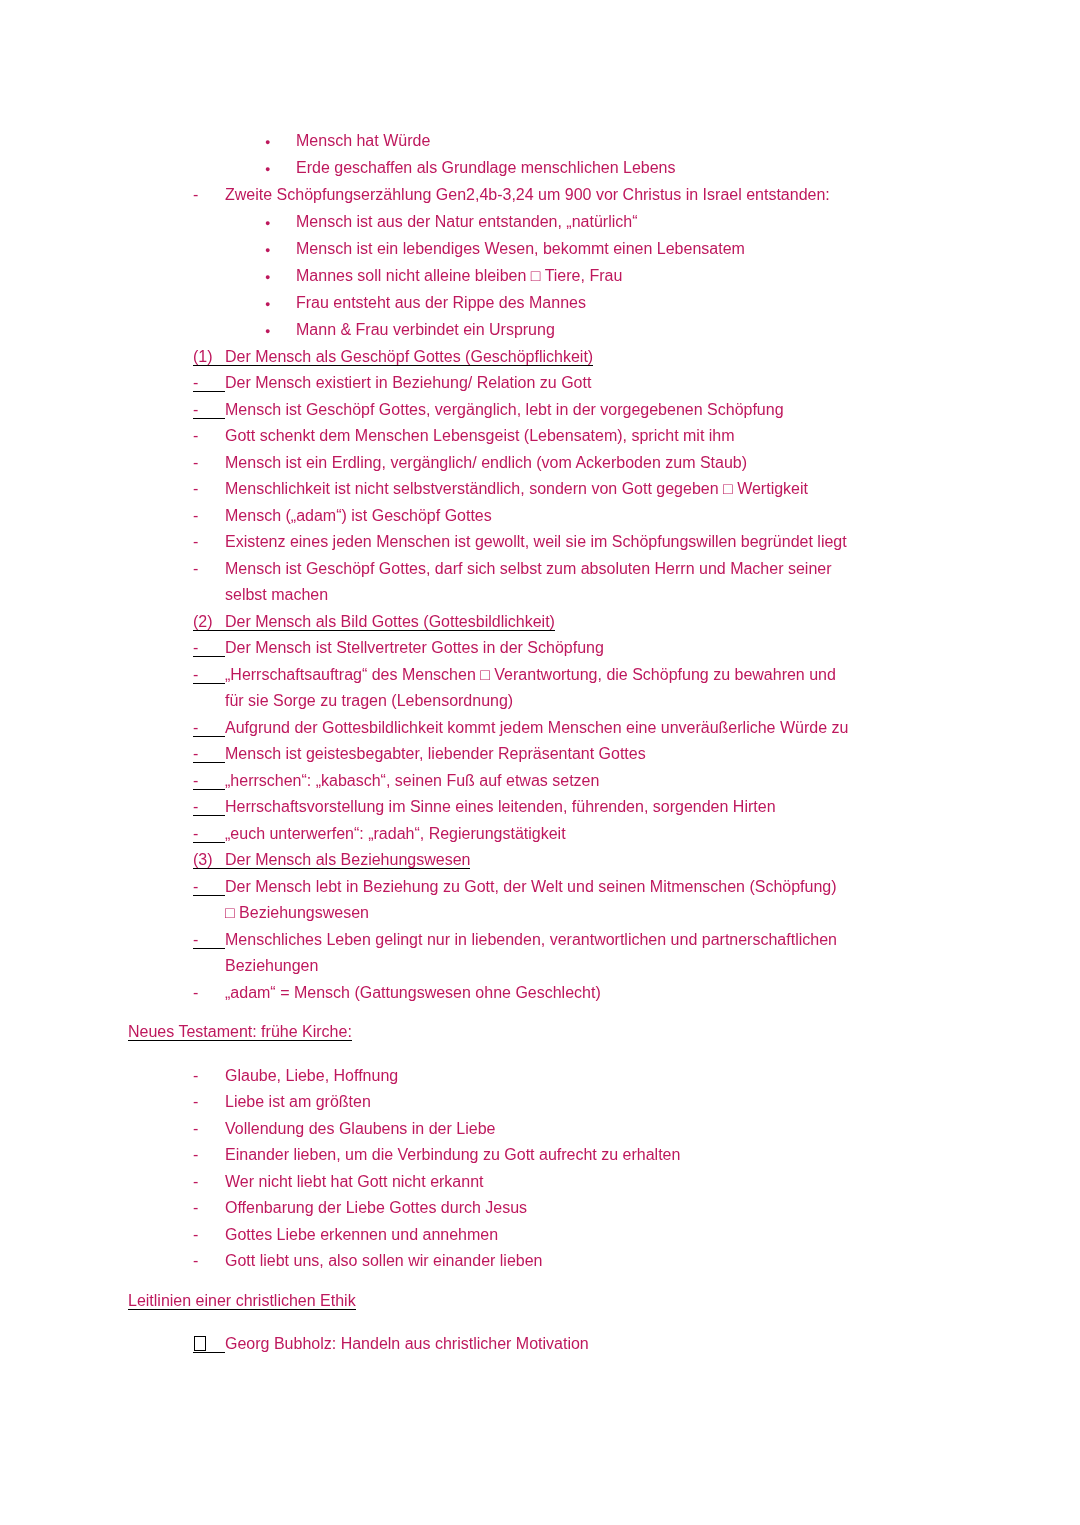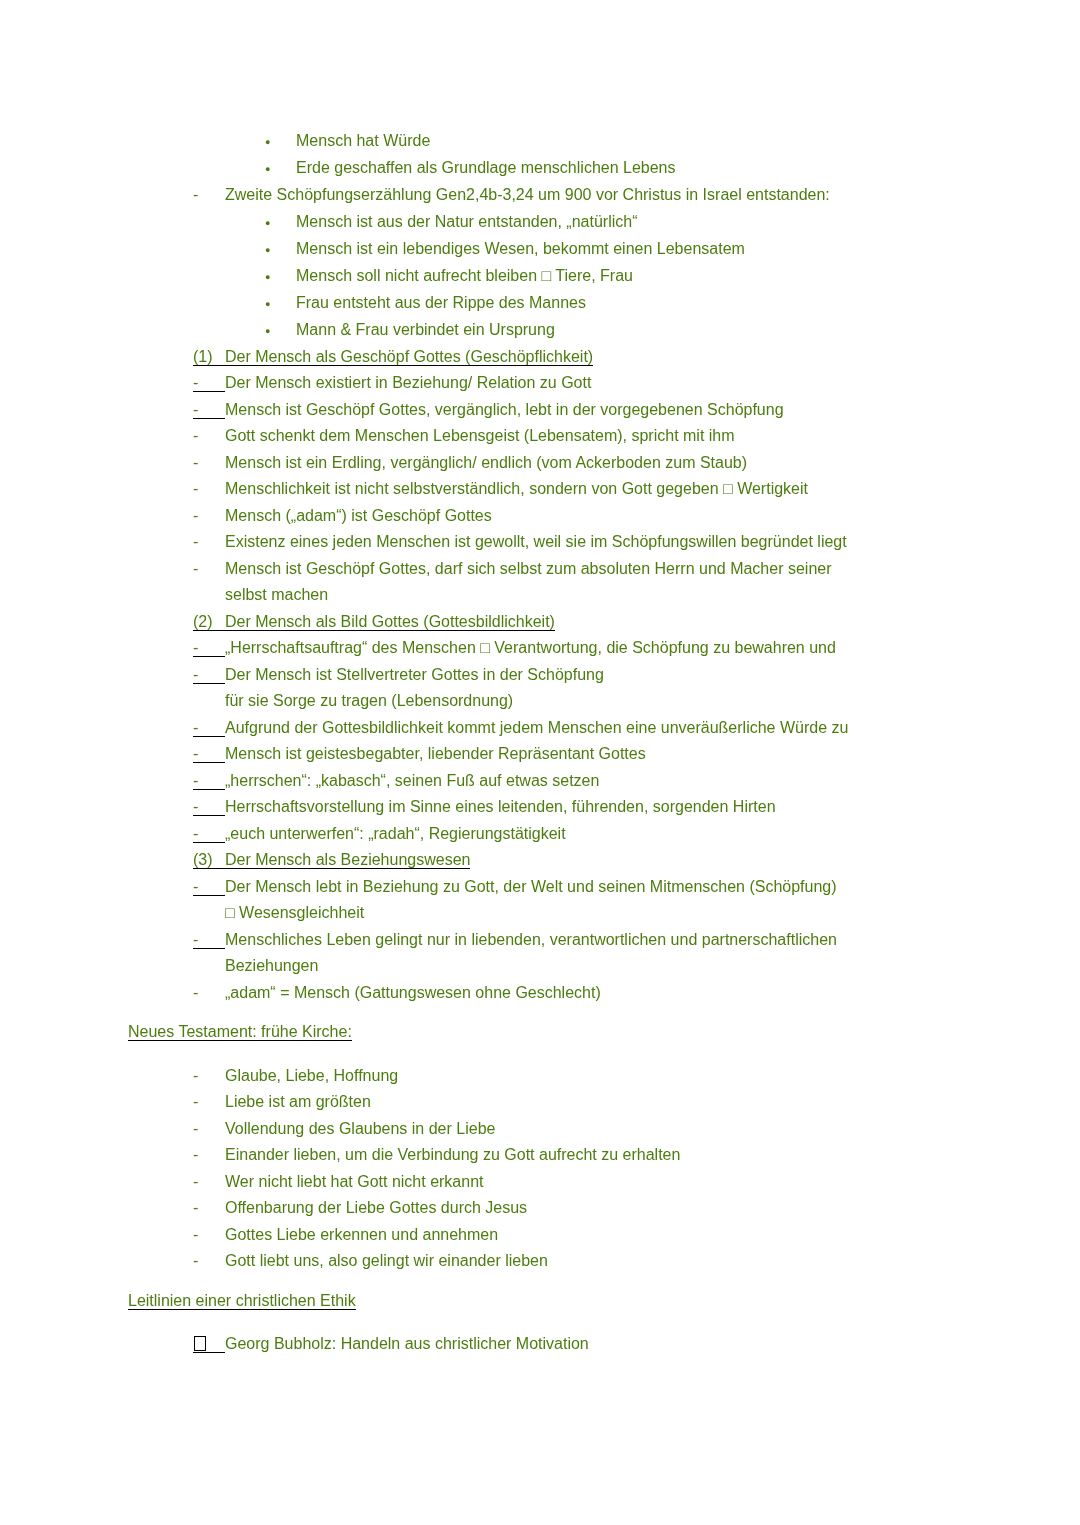--- a/index.html
+++ b/index.html
@@ -1,19 +1,19 @@
 <!DOCTYPE html>
 <html><head>
 <meta charset="utf-8">
 <style>
   html, body { margin:0; padding:0; background:#ffffff; }
   .page {
     position:relative;
     width:980px; height:1525px;
-    background:#ffffff; color:#4d7c0f;
+    background:#ffffff; color:#be185d;
     font-family:"Liberation Sans","DejaVu Sans",sans-serif;
     font-size:16px; line-height:26.5px;
     overflow:hidden;
   }
   .content { padding:128px 30px 0 128px; }
   .line { white-space:nowrap; }
   .line.numheading, .line.dash1, .line.dashu, .line.boxu { padding-left:65px; }
   .line.cont1 { padding-left:97px; }
   .line.bullet2 { padding-left:137px; }
   .line.heading { margin:13px 0 17px 0; }
@@ -28,53 +28,53 @@
 </head>
 <body>
 
 <div class="page">
   <div class="content" id="doc">
       <div class="line bullet2"><span class="marker bullet"><span class="bullet-glyph">●</span></span><span class="text">Mensch hat Würde</span></div>
       <div class="line bullet2"><span class="marker bullet"><span class="bullet-glyph">●</span></span><span class="text">Erde geschaffen als Grundlage menschlichen Lebens</span></div>
       <div class="line dash1"><span class="marker dash">-</span><span class="text">Zweite Schöpfungserzählung Gen2,4b-3,24 um 900 vor Christus in Israel entstanden:</span></div>
       <div class="line bullet2"><span class="marker bullet"><span class="bullet-glyph">●</span></span><span class="text">Mensch ist aus der Natur entstanden, „natürlich“</span></div>
       <div class="line bullet2"><span class="marker bullet"><span class="bullet-glyph">●</span></span><span class="text">Mensch ist ein lebendiges Wesen, bekommt einen Lebensatem</span></div>
-      <div class="line bullet2"><span class="marker bullet"><span class="bullet-glyph">●</span></span><span class="text">Mensch soll nicht aufrecht bleiben □ Tiere, Frau</span></div>
+      <div class="line bullet2"><span class="marker bullet"><span class="bullet-glyph">●</span></span><span class="text">Mannes soll nicht alleine bleiben □ Tiere, Frau</span></div>
       <div class="line bullet2"><span class="marker bullet"><span class="bullet-glyph">●</span></span><span class="text">Frau entsteht aus der Rippe des Mannes</span></div>
       <div class="line bullet2"><span class="marker bullet"><span class="bullet-glyph">●</span></span><span class="text">Mann &amp; Frau verbindet ein Ursprung</span></div>
       <div class="line numheading"><span class="marker num u-marker">(1)</span><span class="text u-text">Der Mensch als Geschöpf Gottes (Geschöpflichkeit)</span></div>
       <div class="line dashu"><span class="marker dash u-marker">-</span><span class="text">Der Mensch existiert in Beziehung/ Relation zu Gott</span></div>
       <div class="line dashu"><span class="marker dash u-marker">-</span><span class="text">Mensch ist Geschöpf Gottes, vergänglich, lebt in der vorgegebenen Schöpfung</span></div>
       <div class="line dash1"><span class="marker dash">-</span><span class="text">Gott schenkt dem Menschen Lebensgeist (Lebensatem), spricht mit ihm</span></div>
       <div class="line dash1"><span class="marker dash">-</span><span class="text">Mensch ist ein Erdling, vergänglich/ endlich (vom Ackerboden zum Staub)</span></div>
       <div class="line dash1"><span class="marker dash">-</span><span class="text">Menschlichkeit ist nicht selbstverständlich, sondern von Gott gegeben □ Wertigkeit</span></div>
       <div class="line dash1"><span class="marker dash">-</span><span class="text">Mensch („adam“) ist Geschöpf Gottes</span></div>
       <div class="line dash1"><span class="marker dash">-</span><span class="text">Existenz eines jeden Menschen ist gewollt, weil sie im Schöpfungswillen begründet liegt</span></div>
       <div class="line dash1"><span class="marker dash">-</span><span class="text">Mensch ist Geschöpf Gottes, darf sich selbst zum absoluten Herrn und Macher seiner</span></div>
       <div class="line cont1"><span class="text">selbst machen</span></div>
       <div class="line numheading"><span class="marker num u-marker">(2)</span><span class="text u-text">Der Mensch als Bild Gottes (Gottesbildlichkeit)</span></div>
+      <div class="line dashu"><span class="marker dash u-marker">-</span><span class="text">Der Mensch ist Stellvertreter Gottes in der Schöpfung</span></div>
       <div class="line dashu"><span class="marker dash u-marker">-</span><span class="text">„Herrschaftsauftrag“ des Menschen □ Verantwortung, die Schöpfung zu bewahren und</span></div>
-      <div class="line dashu"><span class="marker dash u-marker">-</span><span class="text">Der Mensch ist Stellvertreter Gottes in der Schöpfung</span></div>
       <div class="line cont1"><span class="text">für sie Sorge zu tragen (Lebensordnung)</span></div>
       <div class="line dashu"><span class="marker dash u-marker">-</span><span class="text">Aufgrund der Gottesbildlichkeit kommt jedem Menschen eine unveräußerliche Würde zu</span></div>
       <div class="line dashu"><span class="marker dash u-marker">-</span><span class="text">Mensch ist geistesbegabter, liebender Repräsentant Gottes</span></div>
       <div class="line dashu"><span class="marker dash u-marker">-</span><span class="text">„herrschen“: „kabasch“, seinen Fuß auf etwas setzen</span></div>
       <div class="line dashu"><span class="marker dash u-marker">-</span><span class="text">Herrschaftsvorstellung im Sinne eines leitenden, führenden, sorgenden Hirten</span></div>
       <div class="line dashu"><span class="marker dash u-marker">-</span><span class="text">„euch unterwerfen“: „radah“, Regierungstätigkeit</span></div>
       <div class="line numheading"><span class="marker num u-marker">(3)</span><span class="text u-text">Der Mensch als Beziehungswesen</span></div>
       <div class="line dashu"><span class="marker dash u-marker">-</span><span class="text">Der Mensch lebt in Beziehung zu Gott, der Welt und seinen Mitmenschen (Schöpfung)</span></div>
-      <div class="line cont1"><span class="text">□ Wesensgleichheit</span></div>
+      <div class="line cont1"><span class="text">□ Beziehungswesen</span></div>
       <div class="line dashu"><span class="marker dash u-marker">-</span><span class="text">Menschliches Leben gelingt nur in liebenden, verantwortlichen und partnerschaftlichen</span></div>
       <div class="line cont1"><span class="text">Beziehungen</span></div>
       <div class="line dash1"><span class="marker dash">-</span><span class="text">„adam“ = Mensch (Gattungswesen ohne Geschlecht)</span></div>
       <div class="line heading"><span class="text u-text">Neues Testament: frühe Kirche:</span></div>
       <div class="line dash1"><span class="marker dash">-</span><span class="text">Glaube, Liebe, Hoffnung</span></div>
       <div class="line dash1"><span class="marker dash">-</span><span class="text">Liebe ist am größten</span></div>
       <div class="line dash1"><span class="marker dash">-</span><span class="text">Vollendung des Glaubens in der Liebe</span></div>
       <div class="line dash1"><span class="marker dash">-</span><span class="text">Einander lieben, um die Verbindung zu Gott aufrecht zu erhalten</span></div>
       <div class="line dash1"><span class="marker dash">-</span><span class="text">Wer nicht liebt hat Gott nicht erkannt</span></div>
       <div class="line dash1"><span class="marker dash">-</span><span class="text">Offenbarung der Liebe Gottes durch Jesus</span></div>
       <div class="line dash1"><span class="marker dash">-</span><span class="text">Gottes Liebe erkennen und annehmen</span></div>
-      <div class="line dash1"><span class="marker dash">-</span><span class="text">Gott liebt uns, also gelingt wir einander lieben</span></div>
+      <div class="line dash1"><span class="marker dash">-</span><span class="text">Gott liebt uns, also sollen wir einander lieben</span></div>
       <div class="line heading"><span class="text u-text">Leitlinien einer christlichen Ethik</span></div>
       <div class="line boxu"><span class="marker dash u-marker"><span class="glyph-box"></span></span><span class="text">Georg Bubholz: Handeln aus christlicher Motivation</span></div>
     </div>
 </div>
 
 </body></html>

